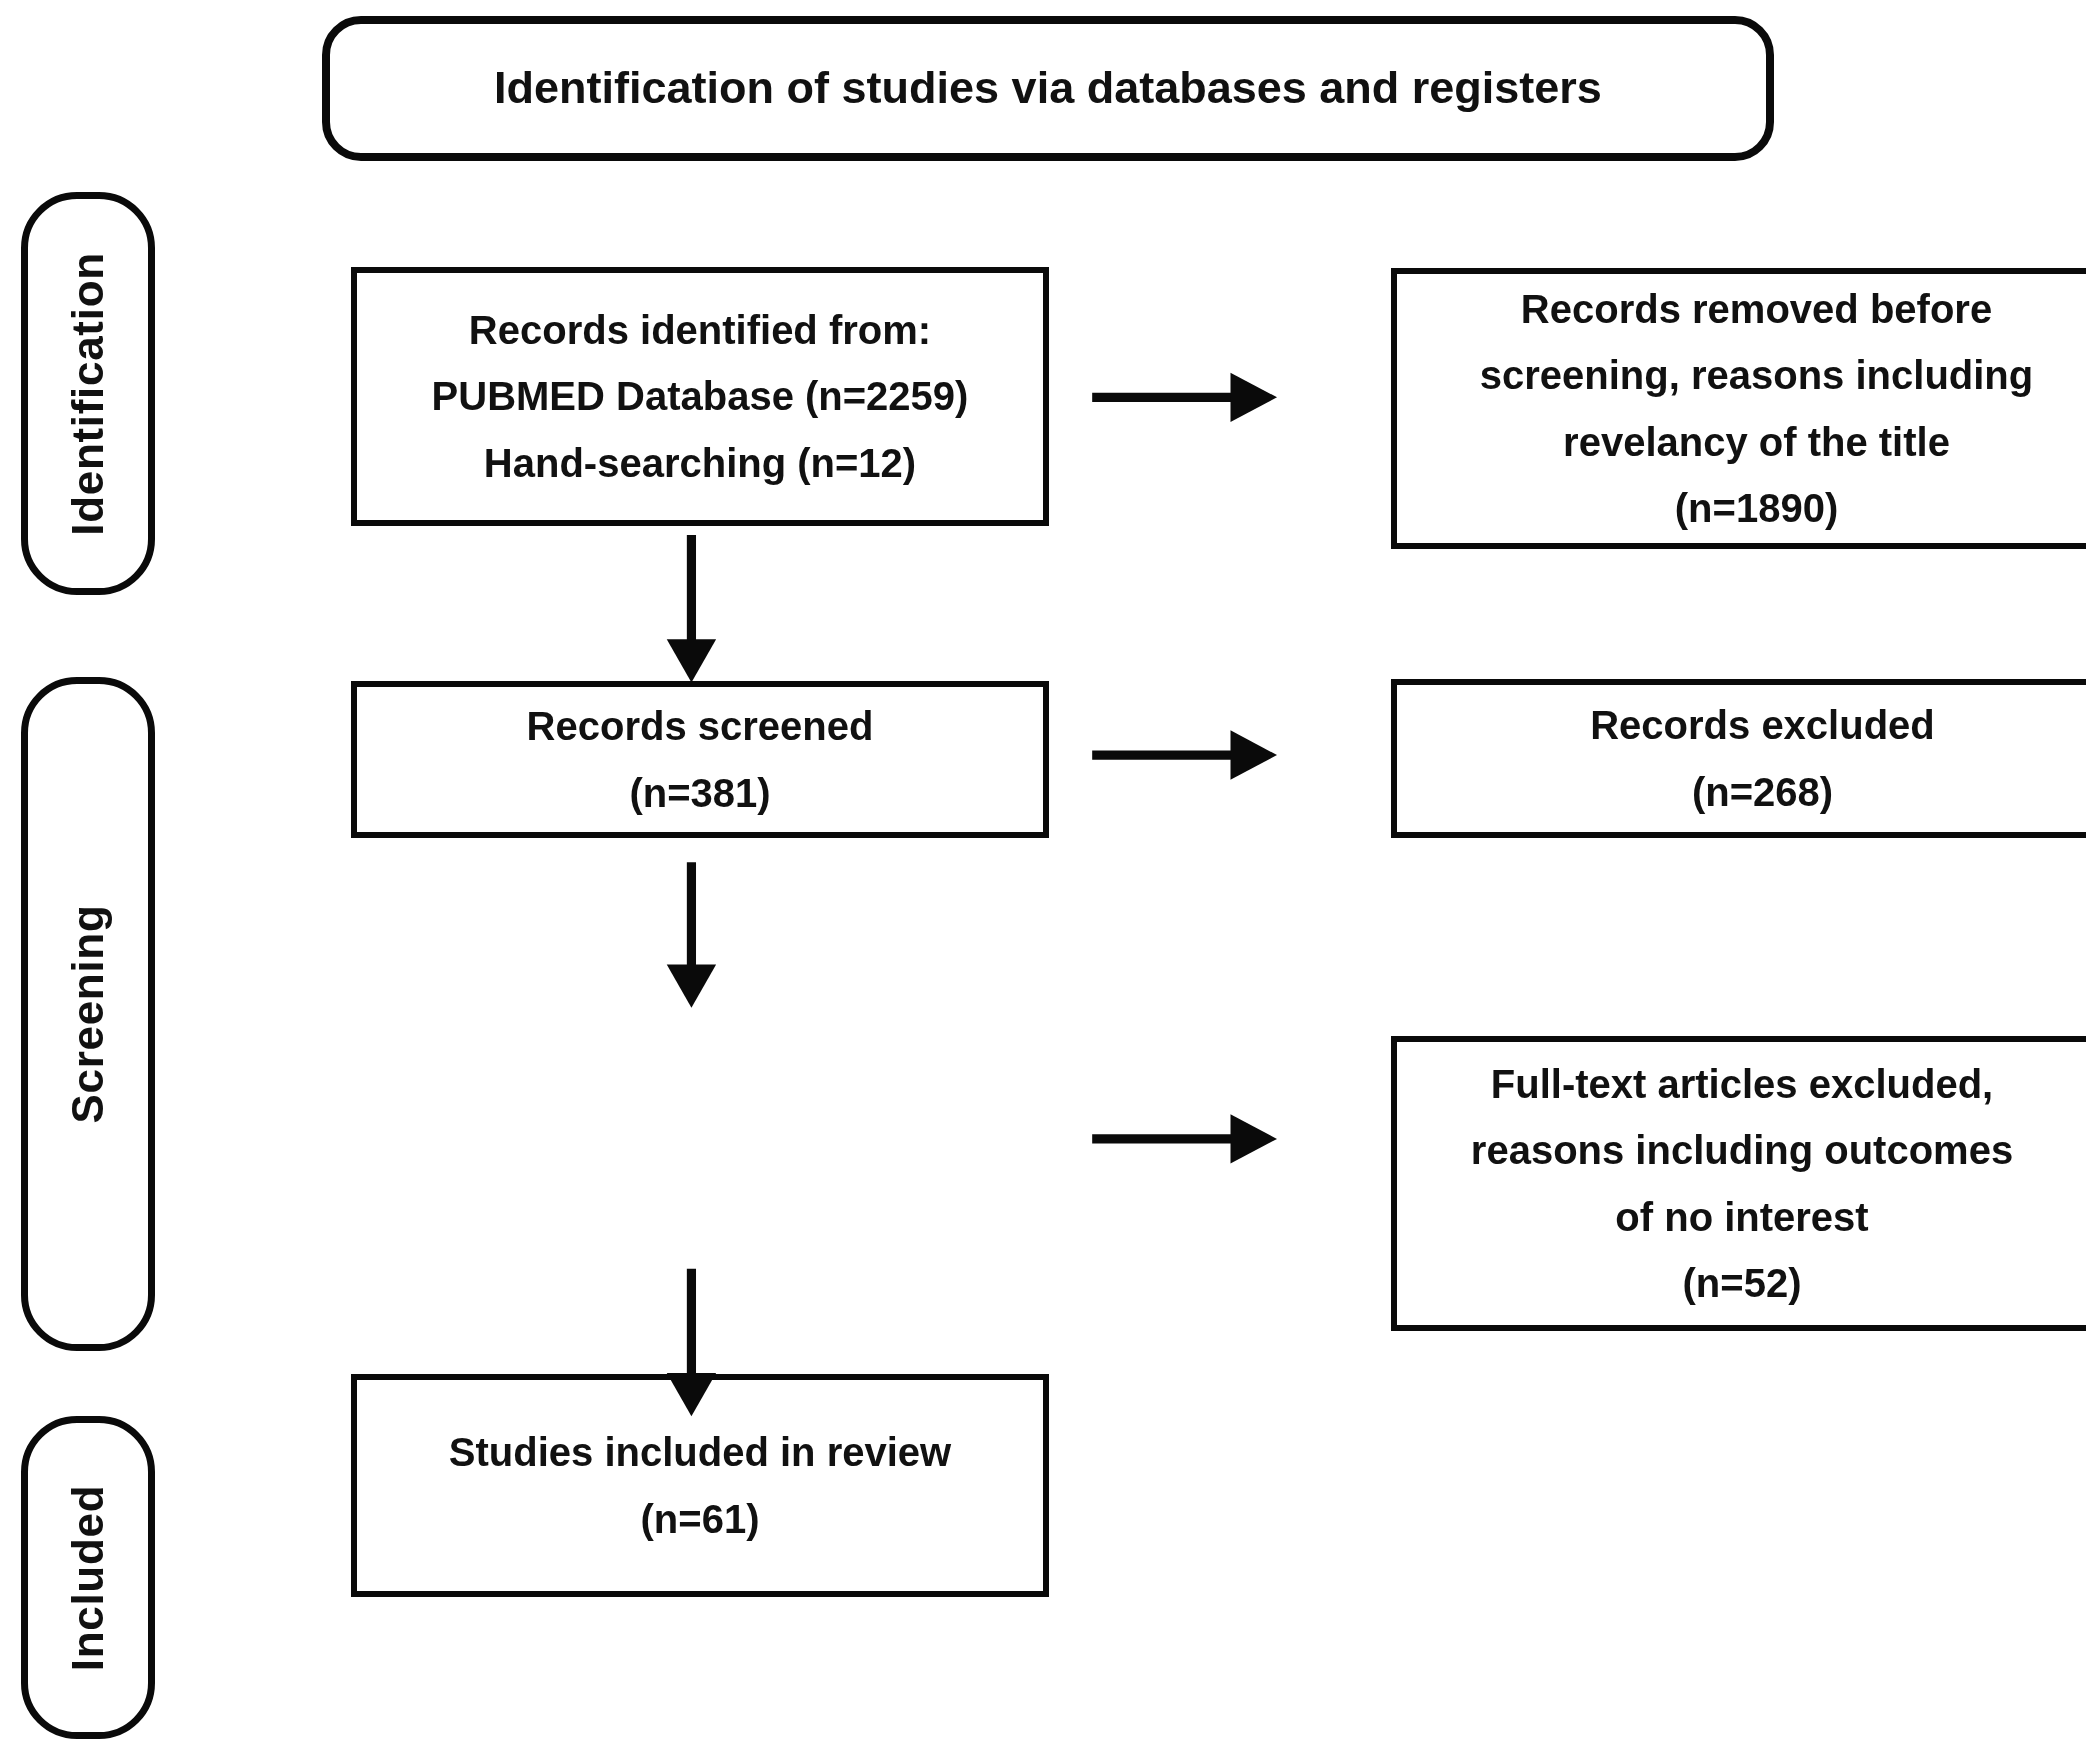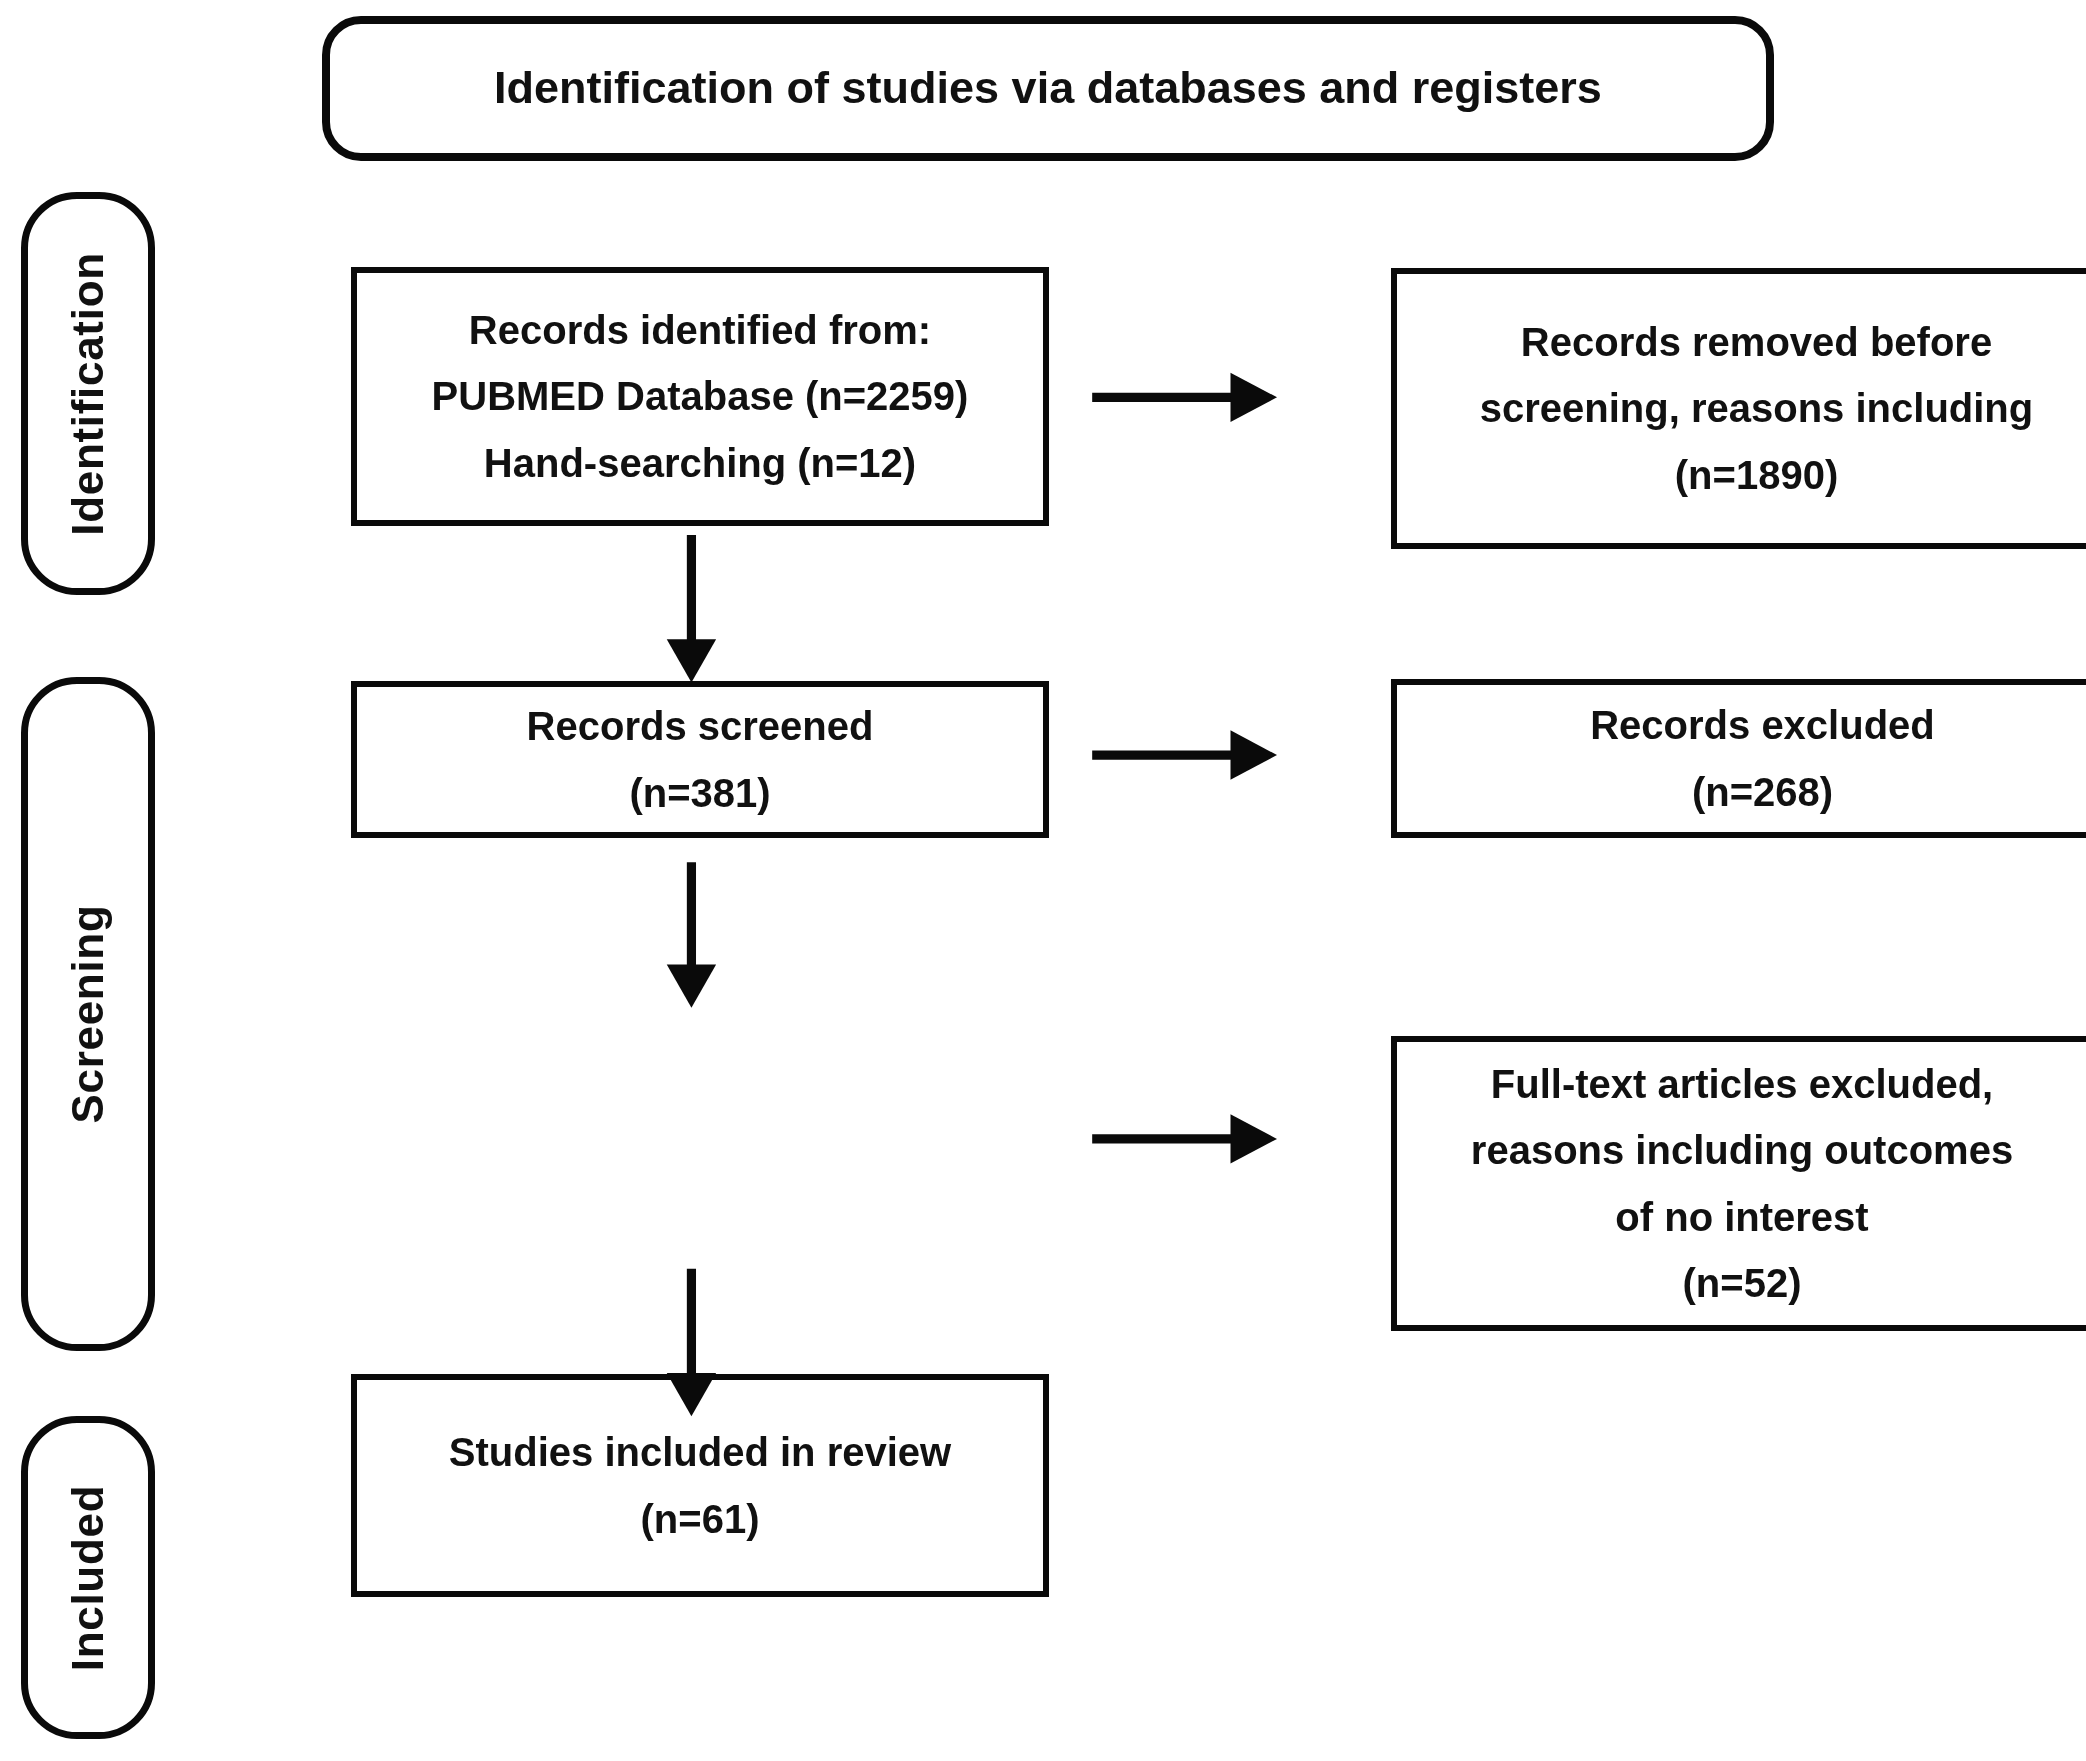--- a/index.html
+++ b/index.html
@@ -105,20 +105,21 @@
 
 
   <div class="flow-box col-left" id="box-included">
     <div>Studies included in review</div>
     <div>(n=61)</div>
   </div>
 
   <div class="flow-box col-right" id="box-removed">
     <div>Records removed before</div>
     <div>screening, reasons including</div>
+    <div>revelancy of the title</div>
     <div>(n=1890)</div>
   </div>
 
   <div class="flow-box col-right" id="box-records-excluded">
     <div>Records excluded</div>
     <div>(n=268)</div>
   </div>
 
   <div class="flow-box col-right" id="box-fulltext-excluded">
     <div>Full-text articles excluded,</div>

